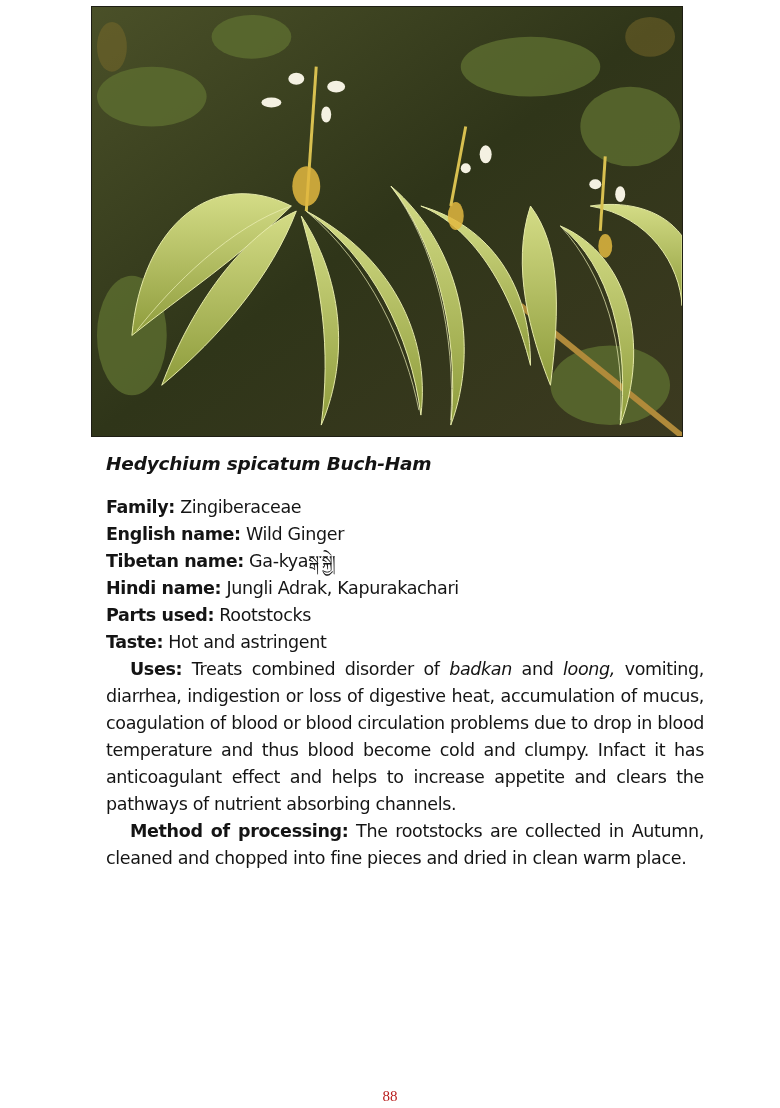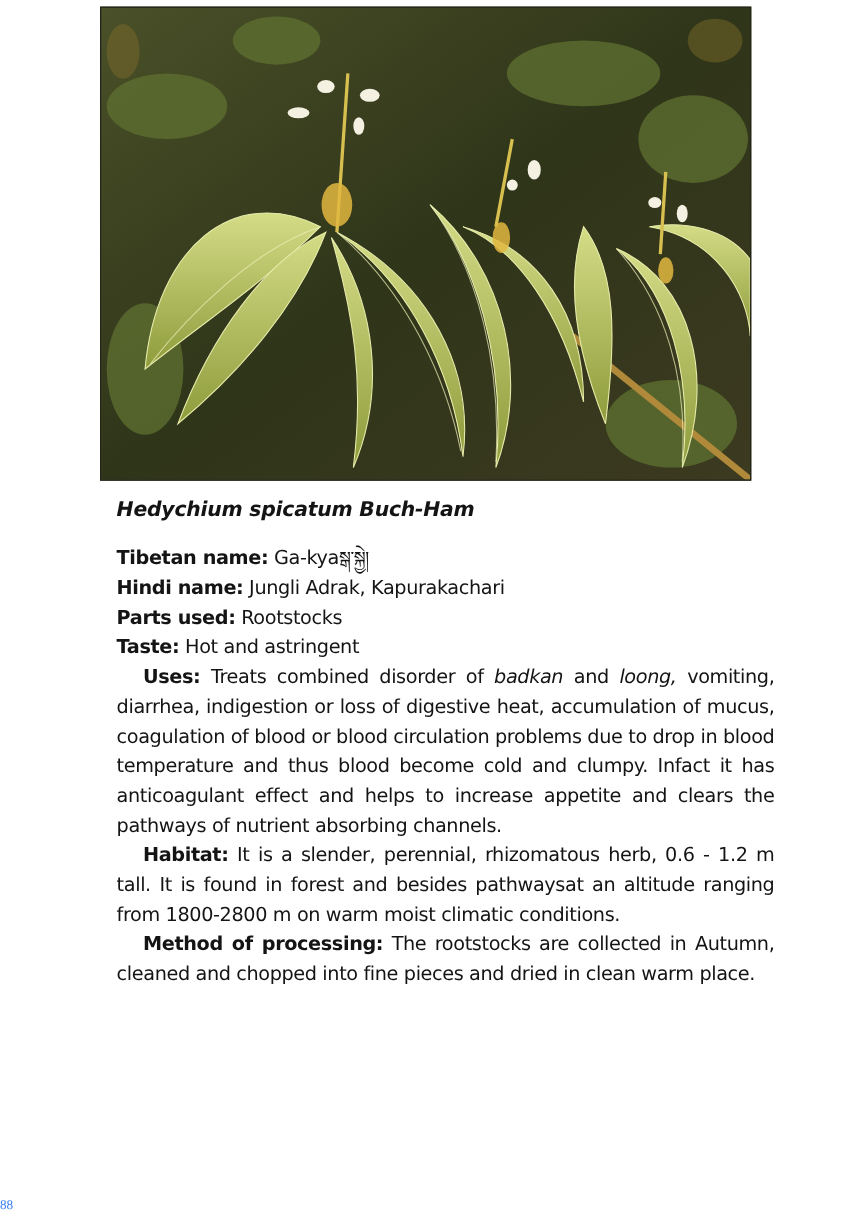--- a/index.html
+++ b/index.html
@@ -22,22 +22,22 @@
   .line { font-size: 17.5px; line-height: 27px; letter-spacing: -0.35px; white-space: nowrap; }
   .line b { font-weight: bold; }
   .flower-icon { display: inline-block; width: 22px; height: 18px; vertical-align: -2px; margin-right: 14px; margin-left: 2px; }
   .tibetan { font-size: 16px; }
   .para {
     font-size: 17.5px; line-height: 27px; letter-spacing: -0.35px;
     text-align: justify; text-align-last: left;
   }
   .para b { font-weight: bold; margin-left: 24px; }
   .page-num {
-    position: absolute; left: 0; width: 780px; top: 1088px; 
-    font-family: "Liberation Serif", "DejaVu Serif", serif; font-size: 12px; color: #3b82f6;
+    position: absolute; left: 0; width: 780px; top: 1088px; text-align: center;
+    font-family: "Liberation Serif", "DejaVu Serif", serif; font-size: 15px; color: #b91c1c;
   }
 </style>
 </head>
 <body>
 
 <div class="photo">
   <svg viewBox="0 0 592 431" preserveAspectRatio="none">
     <defs>
       <linearGradient id="bg" x1="0" y1="0" x2="1" y2="1">
         <stop offset="0" stop-color="#4a5028"></stop>
@@ -106,32 +106,37 @@
       <ellipse cx="515" cy="240" rx="7" ry="12"></ellipse>
     </g>
   </svg>
 </div>
 
 <div class="content">
   <div class="title">Hedychium spicatum Buch-Ham</div>
 
 
   <div class="line">
+    <b>Family:</b> <span>Zingiberaceae</span>
+  </div>
+  <div class="line">
+    <b>English name:</b> <span>Wild Ginger</span>
+  </div>
+  <div class="line">
     <b>Tibetan name:</b> <span>Ga-kya</span><span class="tibetan">སྒ་སྐྱེ།</span>
   </div>
   <div class="line">
     <b>Hindi name:</b> <span>Jungli Adrak, Kapurakachari</span>
   </div>
   <div class="line">
     <b>Parts used:</b> <span>Rootstocks</span>
   </div>
   <div class="line">
     <b>Taste:</b> <span>Hot and astringent</span>
   </div>
 
   <div class="para"><b>Uses:</b><span> Treats combined disorder of </span><i>badkan</i><span> and </span><i>loong,</i><span> vomiting, diarrhea, indigestion or loss of digestive heat, accumulation of mucus, coagulation of blood or blood circulation problems due to drop in blood temperature and thus blood become cold and clumpy. Infact it has anticoagulant effect and helps to increase appetite and clears the pathways of nutrient absorbing channels.</span></div>
 
-  <div class="para"><b>Habitat:</b><span> It is a slender, perennial, rhizomatous herb, 0.6 - 1.2 m tall. It is found in forest and besides pathwaysat an altitude ranging from 1800-2800 m on warm moist climatic conditions.</span></div>
 
   <div class="para"><b>Method of processing:</b><span> The rootstocks are collected in Autumn, cleaned and chopped into fine pieces and dried in clean warm place.</span></div>
 </div>
 
 <div class="page-num">88</div>
 
 </body></html>

